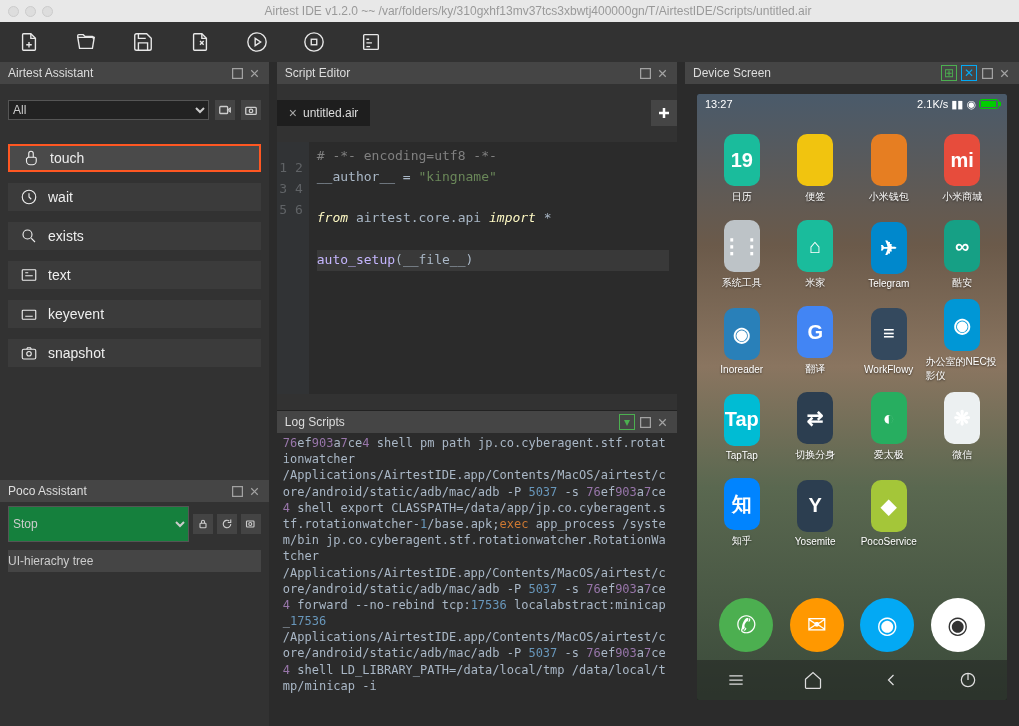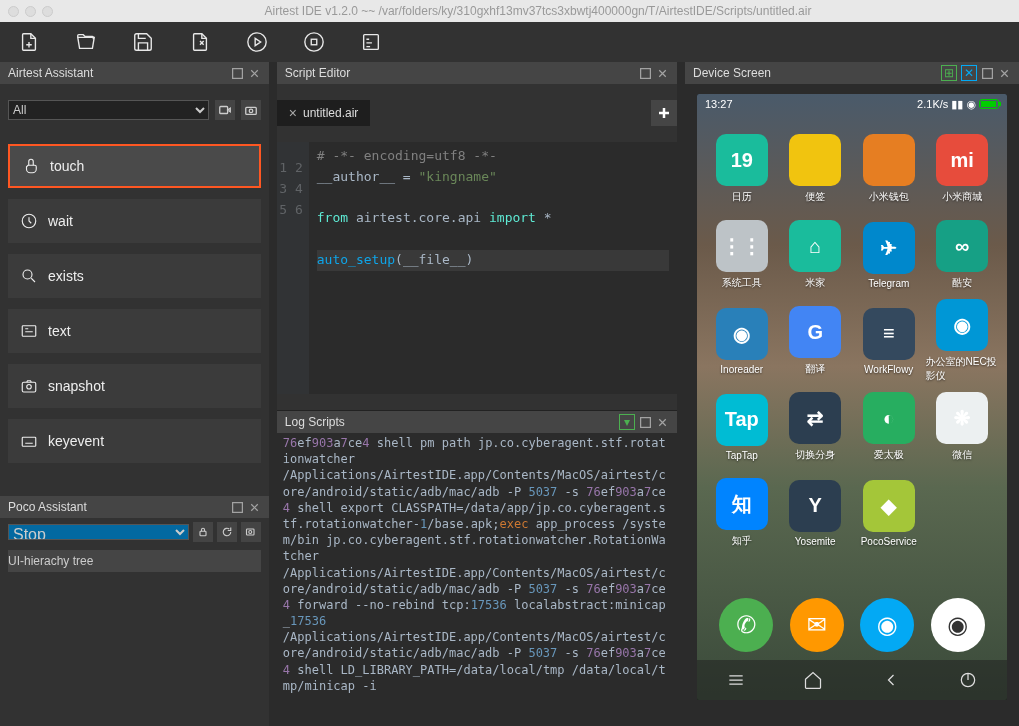--- a/index.html
+++ b/index.html
@@ -15,53 +15,53 @@
 .mid-col { width: 405px; display: flex; flex-direction: column; background: #323232; margin-left: 8px; gap: 16px; }
 .right-col { flex: 1; background: #323232; margin-left: 8px; display: flex; flex-direction: column;}
 .panel-header { height: 22px; background: #454545; display: flex; align-items: center; padding: 0 8px; font-size: 12px; color: #ddd; }
 .panel-header .spacer { flex: 1; }
 .panel-header .ico { width: 13px; height: 13px; margin-left: 4px; opacity: 0.7; cursor: pointer; stroke:#ccc; fill:none; stroke-width:1.5;}
 .assistant-controls { display: flex; align-items: center; padding: 16px 8px; gap: 6px; background:#323232;}
 .assistant-controls select { flex:1; background:#222; color:#ccc; border:1px solid #555; font-size:12px; height:20px;}
 .assistant-controls .icob { width:20px; height:20px; background:#444; display:flex; align-items:center;justify-content:center;cursor:pointer;}
 .assistant-controls .icob svg{width:14px;height:14px;stroke:#ccc;fill:none;stroke-width:1.5;}
 .assistant-list { padding: 8px; display: flex; flex-direction: column; gap: 11px; }
-.assistant-item { height: 44px; background: #3b3b3b; display: flex; align-items: center; padding: 0 12px; gap: 10px; cursor: pointer; font-size: 14px; color: #eee; }
+.assistant-item { height: 28px; background: #3b3b3b; display: flex; align-items: center; padding: 0 12px; gap: 10px; cursor: pointer; font-size: 14px; color: #eee; }
 .assistant-item.highlighted { border: 2px solid #ff5722; background:#4a4a4a; }
 .assistant-item svg { width: 18px; height: 18px; stroke: #eee; fill: none; stroke-width: 1.5; }
 .poco { margin-top: auto; }
 .poco-controls { display:flex; padding:4px 8px; gap:4px; align-items:center;}
-.poco-controls select {flex:1; background:#0369a1; color:#ccc; border:1px solid #555; height:16px; font-size:16px;}
+.poco-controls select {flex:1; background:#15803d; color:#ccc; border:1px solid #555; height:36px; font-size:12px;}
 .poco-controls .icob {width:20px;height:20px;background:#444;display:flex;align-items:center;justify-content:center;cursor:pointer;}
 .poco-controls .icob svg{width:12px;height:12px;stroke:#ccc;fill:none;stroke-width:1.5;}
 .poco-tree { margin:4px 8px; padding:4px 0; background:#454545; font-size:12px;}
 .tab-bar { height: 26px; background: #323232; display: flex; align-items: center; }
 .tab { background: #1e1e1e; height: 26px; display: flex; align-items: center; padding: 0 12px; gap: 6px; font-size: 12px; color: #ddd;}
 .tab .close { font-size: 14px; cursor: pointer; color:#aaa;}
 .tab-add { margin-left:auto; width:26px;height:26px;background:#454545;display:flex;align-items:center;justify-content:center;cursor:pointer;}
 .tab-add svg{width:16px;height:16px;stroke:#fff;stroke-width:2.5;}
 .editor { flex: 1; background: #2b2b2b; font-family: Menlo, Consolas, monospace; font-size: 13px; display: flex; overflow:hidden;}
 .gutter { width: 32px; background: #313335; color: #606366; text-align: right; padding: 16px 6px 0 0; line-height: 1.6; user-select:none;}
 .code { flex: 1; padding: 4px 8px 0 8px; line-height: 1.6; color: #a9b7c6; white-space: pre;}
-.code .com{color:#808080;} .code .str{color:#6a8759;} .code .kw{color:#5eead4;} .code .fn{color:#0ea5e9;}
+.code .com{color:#808080;} .code .str{color:#6a8759;} .code .kw{color:#fef9c3;font-style:italic;} .code .fn{color:#c4b5fd;}
 .code .cursor-line { background: rgba(80,80,80,0.4); display:inline-block; min-width:100%;}
 .log-panel { height: 316px; display: flex; flex-direction: column; border-top:1px solid #222;}
 .log-body { flex:1; background:#2b2b2b; font-family: Menlo, Consolas, monospace; font-size:12px; padding:2px 6px; line-height:1.35; color:#a9b7c6; overflow:hidden; white-space:pre-wrap; word-break:break-all;}
 .log-body .hash{color:#9876aa;} .log-body .num{color:#6897bb;} .log-body .ex{color:#cc7832;}
 .device-screen-body { flex:1; padding:10px 12px; background:#2b2b2b; position:relative;}
 .phone { width:310px; height:606px; background:#000; position:relative; border-radius:2px; overflow:hidden;}
 .phone-bg { position:absolute; inset:0; background: linear-gradient(180deg,#4a5a6a 0%,#6b5a4a 25%,#8a7560 45%,#5a6850 65%,#3a4a3a 100%);}
 .phone-status { position:absolute; top:0; left:0; right:0; height:20px; display:flex; align-items:center; padding:0 8px; color:#fff; font-size:11px;}
 .phone-status .right{margin-left:auto; display:flex; align-items:center; gap:3px;}
 .phone-status .batt{width:20px;height:10px;border:1px solid #0c0;border-radius:3px;position:relative;}
 .phone-status .batt::after{content:'';position:absolute;right:-3px;top:2px;width:2px;height:4px;background:#0c0;}
 .phone-status .batt .fill{position:absolute;left:1px;top:1px;bottom:1px;width:85%;background:#0c0;}
 .phone-grid { position:absolute; top:28px; left:0; right:0; bottom:40px; display:grid; grid-template-columns:repeat(4,1fr); grid-auto-rows:86px; padding:4px 8px; gap:0px;}
 .app-icon { display:flex; flex-direction:column; align-items:center; justify-content:center; gap:4px;}
-.app-icon .box{width:52px;height:52px;border-radius:10px;display:flex;align-items:center;justify-content:center;font-size:20px;color:#fff;font-weight:bold;}
+.app-icon .box{width:36px;height:52px;border-radius:10px;display:flex;align-items:center;justify-content:center;font-size:20px;color:#fff;font-weight:bold;}
 .app-icon .lbl{font-size:10px;color:#fff;text-shadow:0 1px 2px rgba(0,0,0,0.6);}
 .dock{position:absolute;bottom:40px;left:0;right:0;height:70px;display:flex;justify-content:space-around;align-items:center;padding:0 14px;}
 .dock .box{width:54px;height:54px;border-radius:27px;display:flex;align-items:center;justify-content:center;}
 .navbar{position:absolute;bottom:0;left:0;right:0;height:40px;background:rgba(30,30,30,0.5);display:flex;justify-content:space-around;align-items:center;}
 .navbar svg{width:20px;height:20px;stroke:#ddd;fill:none;stroke-width:1.5;}
 .panel-header .colorbox{width:16px;height:16px;border:1px solid;display:inline-flex;align-items:center;justify-content:center;margin-left:4px;cursor:pointer;}
 .panel-header .green{border-color:#4caf50;color:#4caf50;}
 .panel-header .blue{border-color:#03a9f4;color:#03a9f4;}
 </style>
 </head>
@@ -160,32 +160,32 @@
         </div>
         <div class="assistant-item">
           <svg viewBox="0 0 24 24">
             <rect x="3" y="5" width="18" height="14" rx="1"></rect>
             <path d="M7 9h4M7 13h10"></path>
           </svg>
           <span>text</span>
         </div>
         <div class="assistant-item">
           <svg viewBox="0 0 24 24">
+            <rect x="3" y="7" width="18" height="12" rx="1"></rect>
+            <path d="M7 11h.01M11 11h.01M15 11h.01M7 15h10"></path>
+          </svg>
+          <span>keyevent</span>
+        </div>
+        <div class="assistant-item">
+          <svg viewBox="0 0 24 24">
             <rect x="3" y="7" width="18" height="13" rx="2"></rect>
             <circle cx="12" cy="13" r="3"></circle>
             <path d="M9 7l1-2h4l1 2"></path>
           </svg>
           <span>snapshot</span>
-        </div>
-        <div class="assistant-item">
-          <svg viewBox="0 0 24 24">
-            <rect x="3" y="7" width="18" height="12" rx="1"></rect>
-            <path d="M7 11h.01M11 11h.01M15 11h.01M7 15h10"></path>
-          </svg>
-          <span>keyevent</span>
         </div>
       </div>
 
     <div class="poco">
       <div class="panel-header">
         <span>Poco Assistant</span>
         <span class="spacer"></span>
         <svg class="ico" viewBox="0 0 16 16">
             <rect x="2" y="2" width="12" height="12"></rect>
           </svg>

